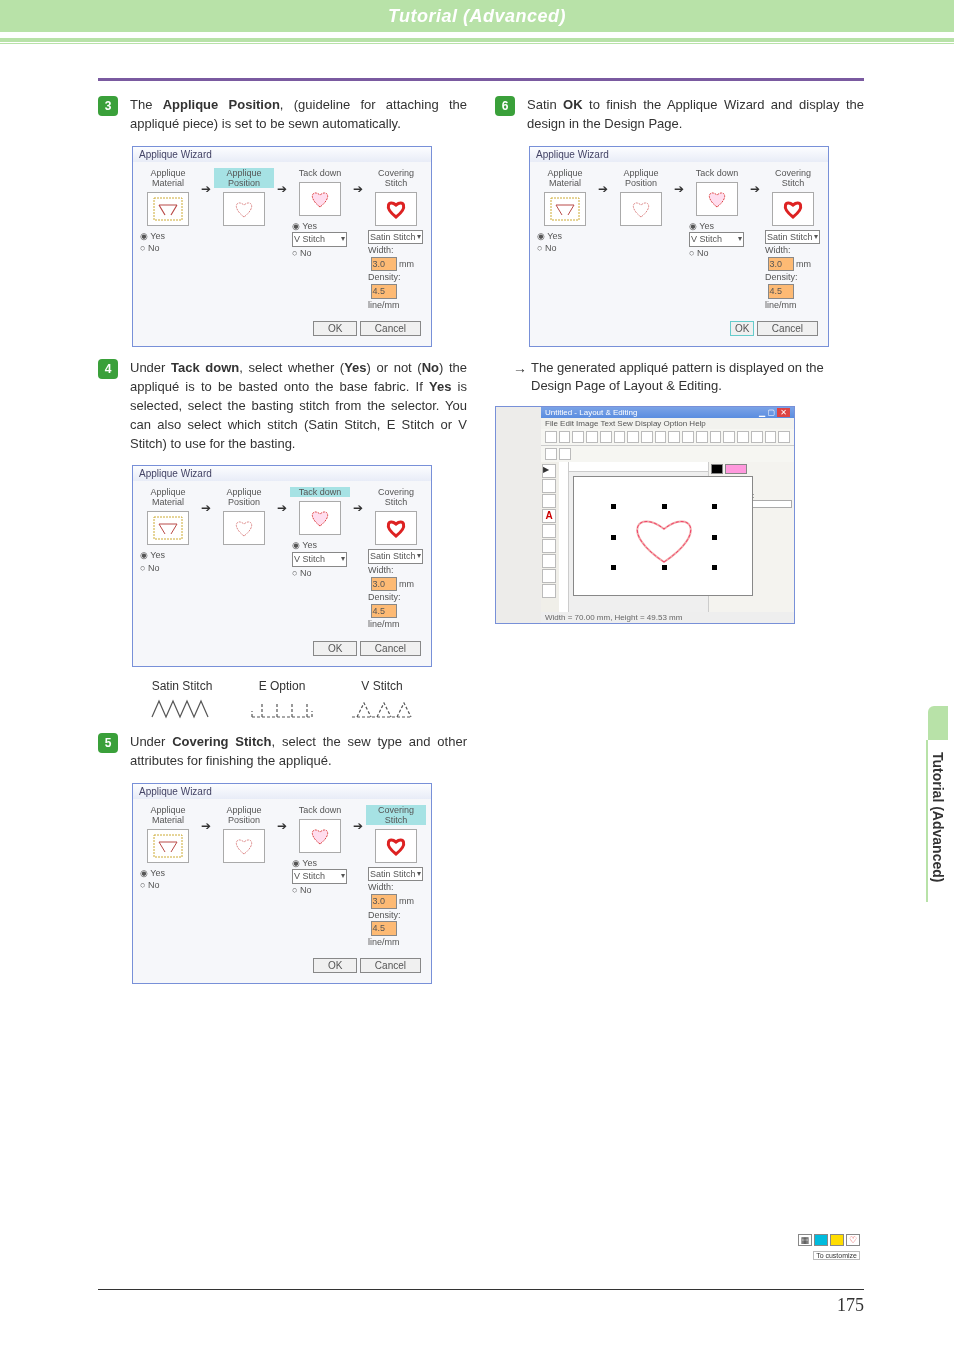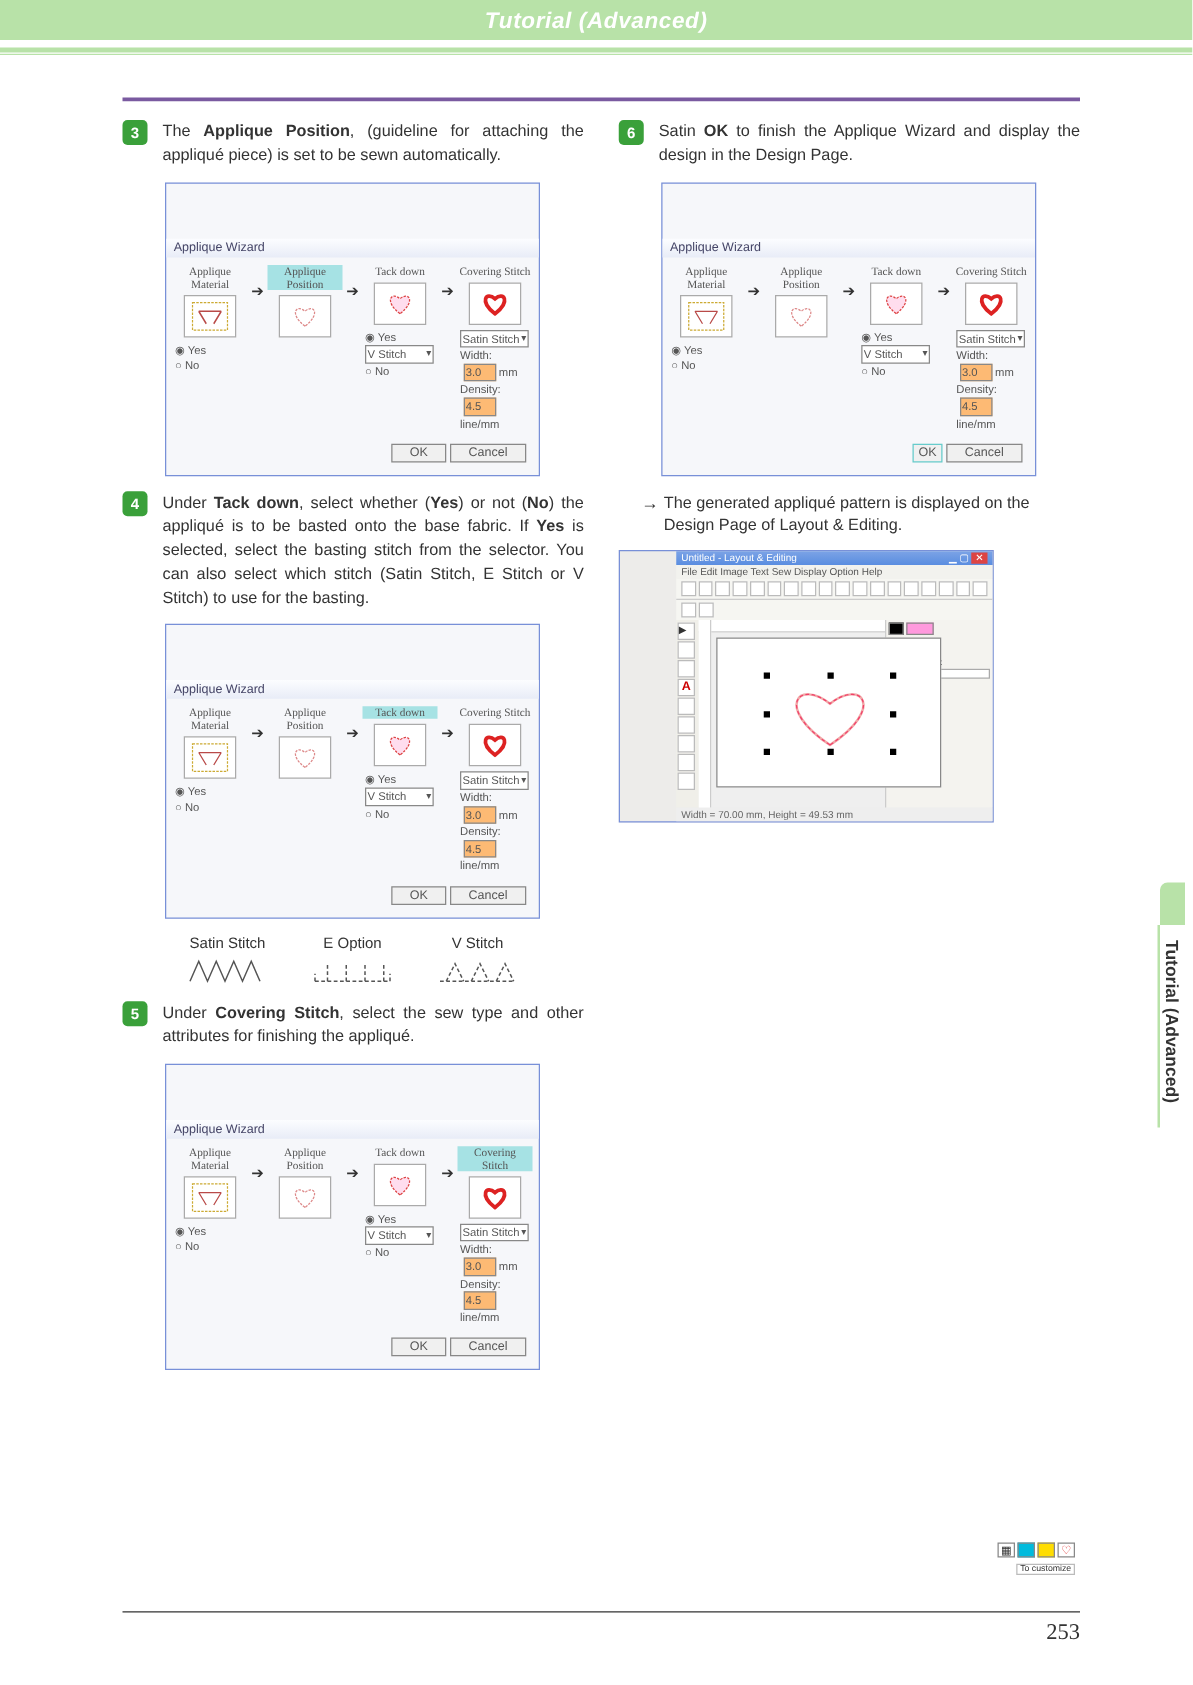--- a/index.html
+++ b/index.html
@@ -71,30 +71,29 @@
     background: #f6f7fa;
     width: 300px;
     margin: 8px 0 12px 34px;
     color: #555;
   }
   .dlg-title {
     background: linear-gradient(#fcfdff,#e8ecf7);
     padding: 2px 6px;
     font-size: 10px;
     color: #446;
-    margin-top: 44px;
   }
   .dlg-body { padding: 4px; }
   .dlg-row { display: flex; align-items: flex-start; }
   .panel {
     flex: 1;
     text-align: center;
     padding: 2px 1px;
   }
-  .panel-label { margin-bottom: 4px; font-family: Liberation Serif, serif; }
+  .panel-label { margin-bottom: 4px; }
   .iconbox {
     width: 42px; height: 34px;
     border: 1px solid #aaa;
     background: #fff;
     margin: 0 auto;
     display: flex; align-items: center; justify-content: center;
   }
   .arrow { font-size: 12px; padding: 16px 2px 0; color: #333; }
   .opts { text-align: left; padding: 4px 2px; line-height: 1.4; }
   .sel {
@@ -547,13 +546,13 @@
       <div class="status-bar">Width = 70.00 mm, Height = 49.53 mm</div>
     </div>
 
   </div>
 </div>
 
 <div class="side-tab-green"></div>
 <div class="side-tab">Tutorial (Advanced)</div>
 
 <div class="footer-line"></div>
-<div class="page-num">253</div>
+<div class="page-num">175</div>
 
 </body></html>

